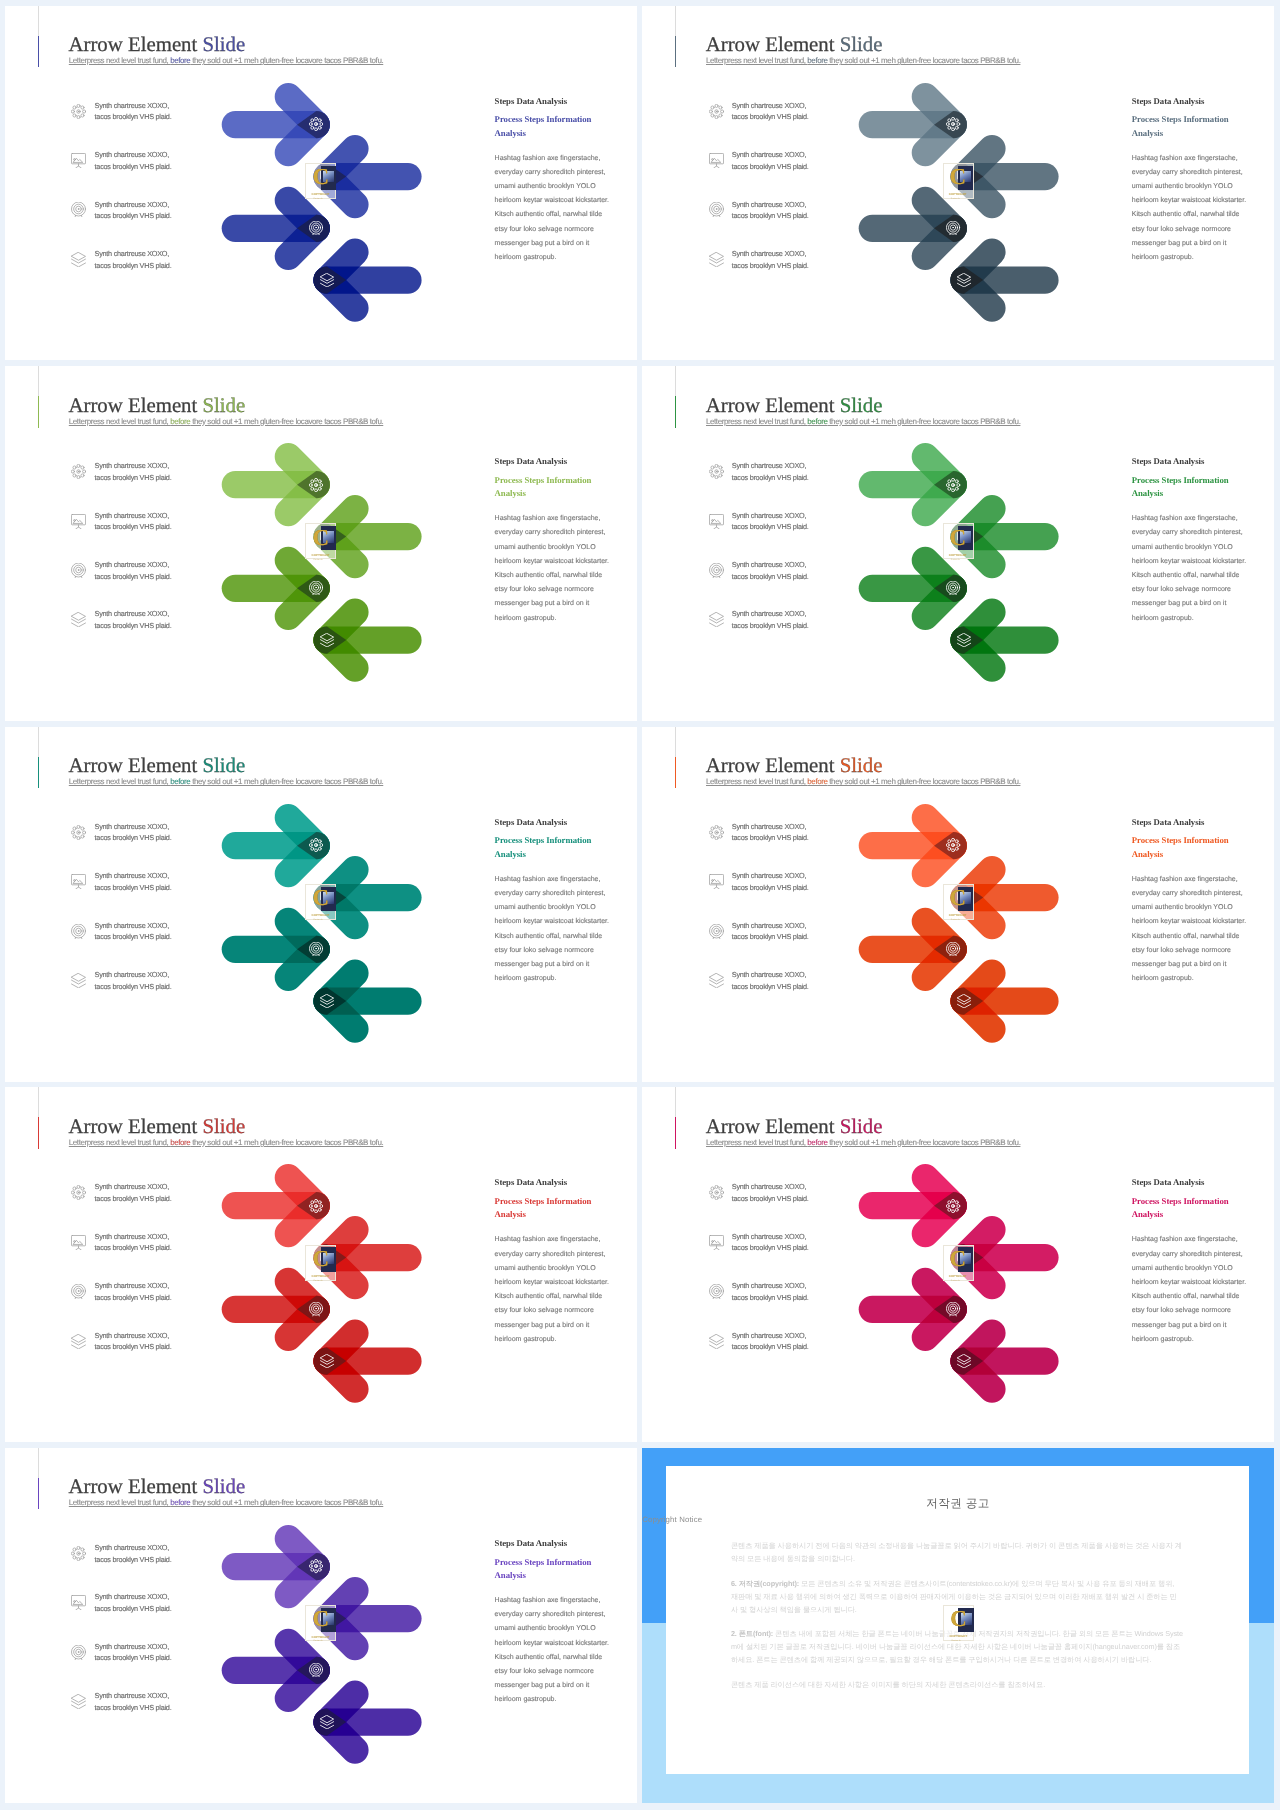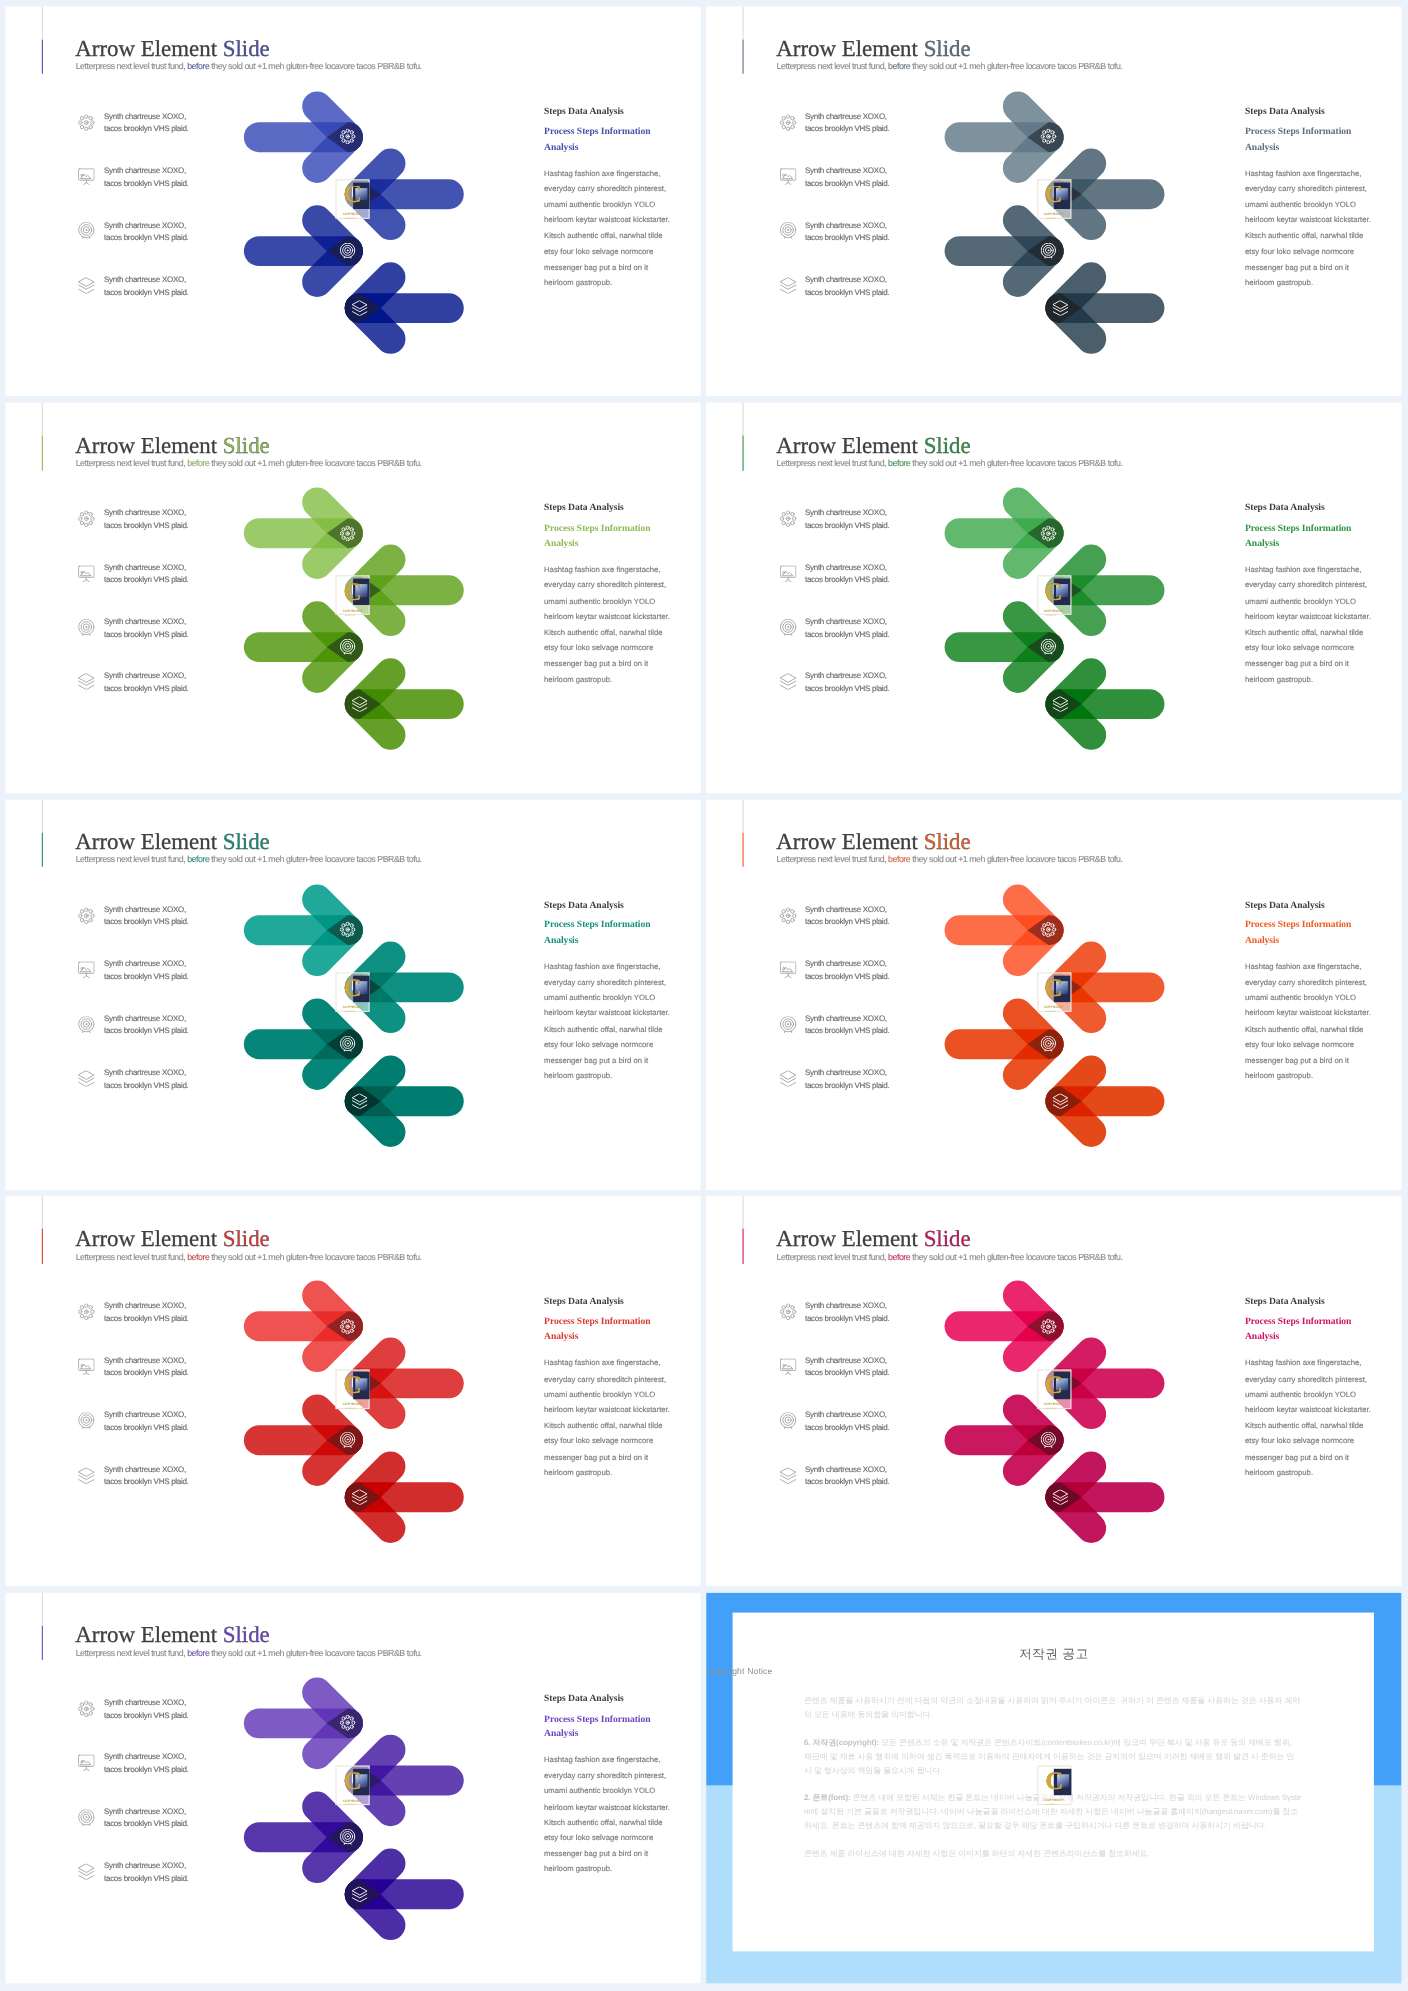--- a/index.html
+++ b/index.html
@@ -14,21 +14,21 @@
   .slide{background:#ffffff;position:relative;overflow:hidden;}
 
   
   .rule{position:absolute;left:33px;top:0;width:1.3px;height:30.2px;background:#dcdcdc;}
   .rule2{position:absolute;left:33px;top:30.2px;width:1.3px;height:31.4px;}
   .title{position:absolute;left:63.5px;top:29.5px;line-height:1;
          font-family:"Liberation Serif",serif;font-weight:400;
          font-size:20.8px;letter-spacing:0px;color:#3f3f3f;white-space:nowrap;
          -webkit-text-stroke:0.28px #3f3f3f;}
   .subtitle{position:absolute;left:63.8px;top:51.6px;line-height:1;
-            font-size:8px;color:#8e8e8e;letter-spacing:-0.42px;white-space:nowrap;
+            font-size:8px;color:#8e8e8e;letter-spacing:-0.42px;white-space:nowrap;text-decoration:underline;
             -webkit-text-stroke:0.12px #8e8e8e;}
 
   
   .feat{position:absolute;left:66px;width:112px;}
   .feat .ic{position:absolute;left:0.4px;top:0.8px;width:15px;height:15px;}
   .feat .tx{position:absolute;left:23.6px;top:-3.2px;width:82px;
             font-size:7.3px;line-height:11.6px;color:#6c6c6c;letter-spacing:-0.27px;
             -webkit-text-stroke:0.14px #6c6c6c;}
 
   
@@ -1497,21 +1497,21 @@
         <div class="wt1">COPYRIGHT</div>
         <div class="wt2">Konten.kr</div>
       </div>
     </div>
     <div class="slide copy">
       <div class="bluebar"></div>
       <div class="sheet"></div>
       <div class="ctitle">저작권 공고</div>
       <div class="csub">Copyright Notice</div>
       <div class="cbody">
-        <p>콘텐츠 제품을 사용하시기 전에 다음의 약관의 소정내용을 사용하여 읽어 주시기 아이콘은. 귀하가 이 콘텐츠 제품을 사용하는 것은 사용자 계약의 모든 내용에 동의함을 의미합니다.</p>
+        <p>콘텐츠 제품을 사용하시기 전에 다음의 약관의 소정내용을 나눔글꼴로 읽어 주시기 바랍니다. 귀하가 이 콘텐츠 제품을 사용하는 것은 사용자 계약의 모든 내용에 동의함을 의미합니다.</p>
         <p><b>6. 저작권(copyright):</b> 모든 콘텐츠의 소유 및 저작권은 콘텐츠사이트(contentstokeo.co.kr)에 있으며 무단 복사 및 사용 유포 등의 재배포 행위, 재판매 및 재료 사용 행위에 의하여 생긴 폭력으로 이용하여 판매자에게 이용하는 것은 금지되어 있으며 이러한 재배포 행위 발견 시 준하는 민사 및 형사상의 책임을 물으시게 됩니다.</p>
         <p><b>2. 폰트(font):</b> 콘텐츠 내에 포함된 서체는 한글 폰트는 네이버 나눔글꼴로 서체 저작권자의 저작권입니다. 한글 외의 모든 폰트는 Windows System에 설치된 기본 글꼴로 저작권입니다. 네이버 나눔글꼴 라이선스에 대한 자세한 사항은 네이버 나눔글꼴 홈페이지(hangeul.naver.com)를 참조하세요. 폰트는 콘텐츠에 함께 제공되지 않으므로, 필요할 경우 해당 폰트를 구입하시거나 다른 폰트로 변경하여 사용하시기 바랍니다.</p>
         <p>콘텐츠 제품 라이선스에 대한 자세한 사항은 이미지를 하단의 자세한 콘텐츠라이선스를 참조하세요.</p>
       </div>
       <div class="wm">
         <div class="frame"></div>
         <div class="shot">
           <i></i>
         </div>
         <div class="badge">C</div>

